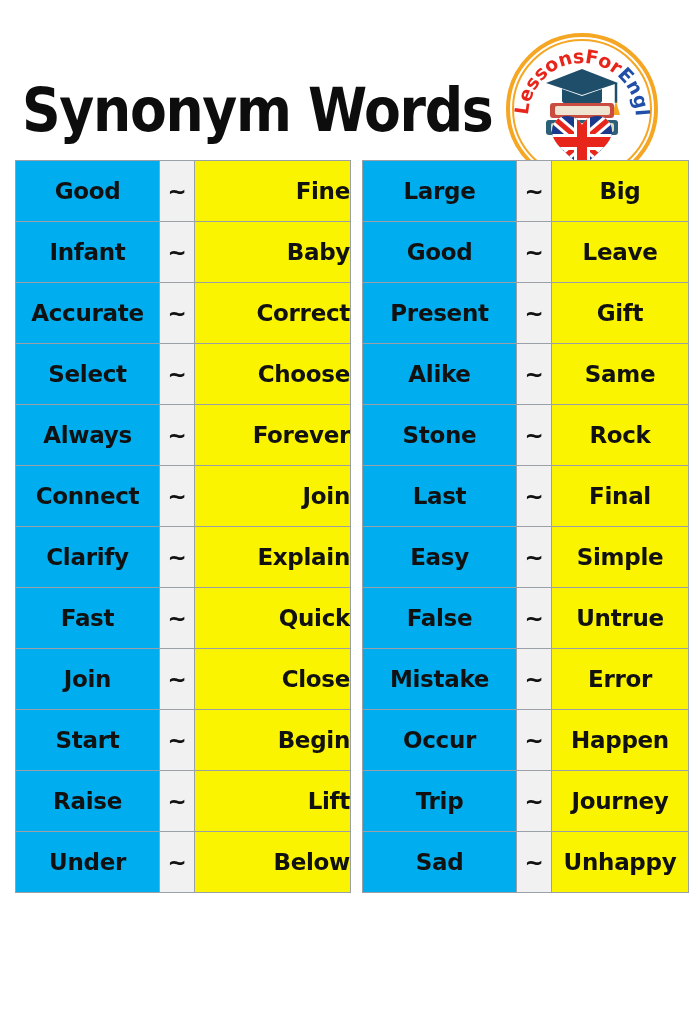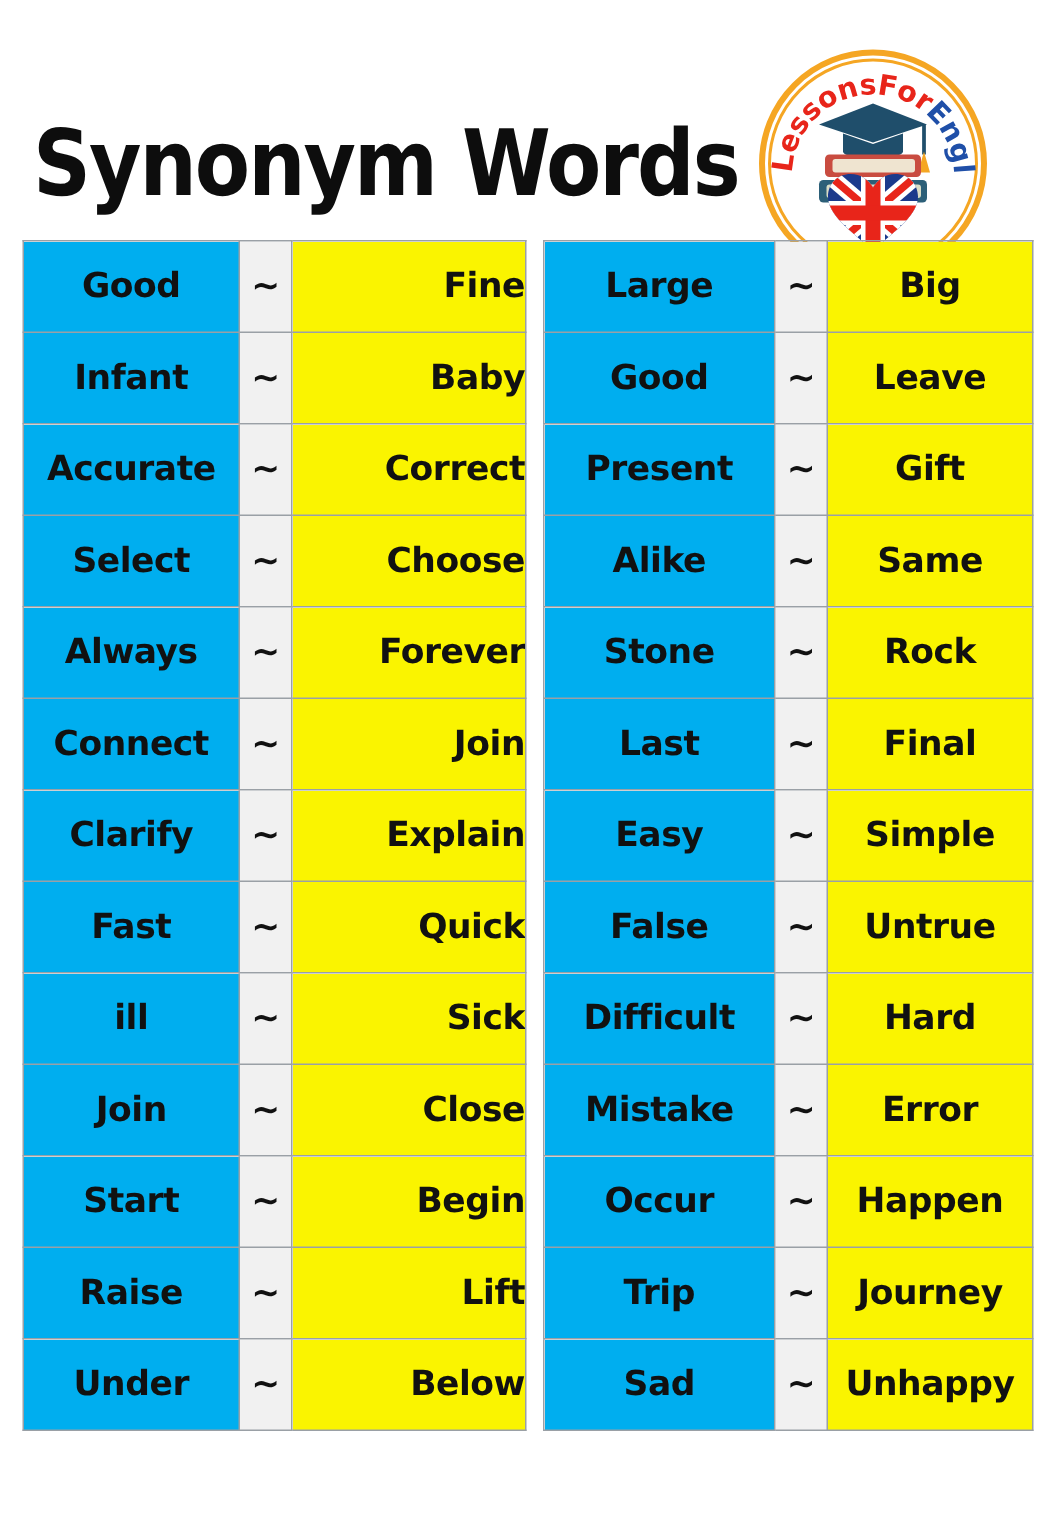--- a/index.html
+++ b/index.html
@@ -220,25 +220,20 @@
         <td class="cell-word">Clarify</td>
         <td class="cell-tilde">~</td>
         <td class="cell-syn">Explain</td>
       </tr>
       <tr>
         <td class="cell-word">Fast</td>
         <td class="cell-tilde">~</td>
         <td class="cell-syn">Quick</td>
       </tr>
       <tr>
-        <td class="cell-word">ill</td>
-        <td class="cell-tilde">~</td>
-        <td class="cell-syn">Sick</td>
-      </tr>
-      <tr>
         <td class="cell-word">Join</td>
         <td class="cell-tilde">~</td>
         <td class="cell-syn">Close</td>
       </tr>
       <tr>
         <td class="cell-word">Start</td>
         <td class="cell-tilde">~</td>
         <td class="cell-syn">Begin</td>
       </tr>
       <tr>
@@ -290,25 +285,20 @@
         <td class="cell-word">Easy</td>
         <td class="cell-tilde">~</td>
         <td class="cell-syn">Simple</td>
       </tr>
       <tr>
         <td class="cell-word">False</td>
         <td class="cell-tilde">~</td>
         <td class="cell-syn">Untrue</td>
       </tr>
       <tr>
-        <td class="cell-word">Difficult</td>
-        <td class="cell-tilde">~</td>
-        <td class="cell-syn">Hard</td>
-      </tr>
-      <tr>
         <td class="cell-word">Mistake</td>
         <td class="cell-tilde">~</td>
         <td class="cell-syn">Error</td>
       </tr>
       <tr>
         <td class="cell-word">Occur</td>
         <td class="cell-tilde">~</td>
         <td class="cell-syn">Happen</td>
       </tr>
       <tr>

